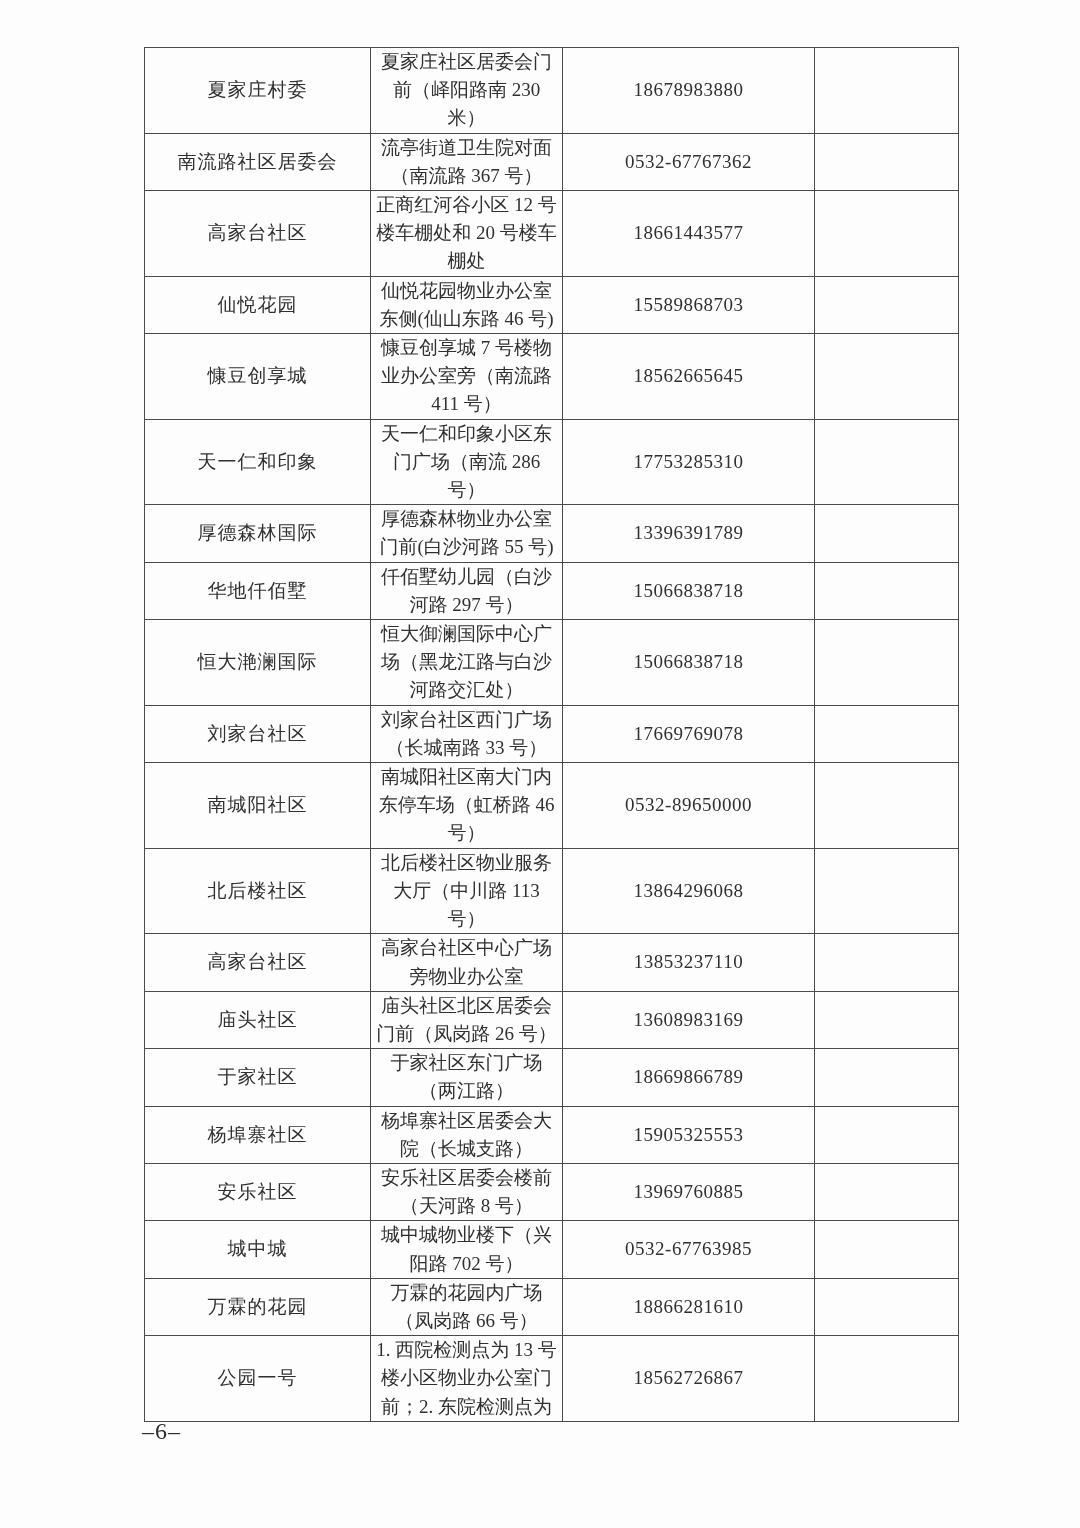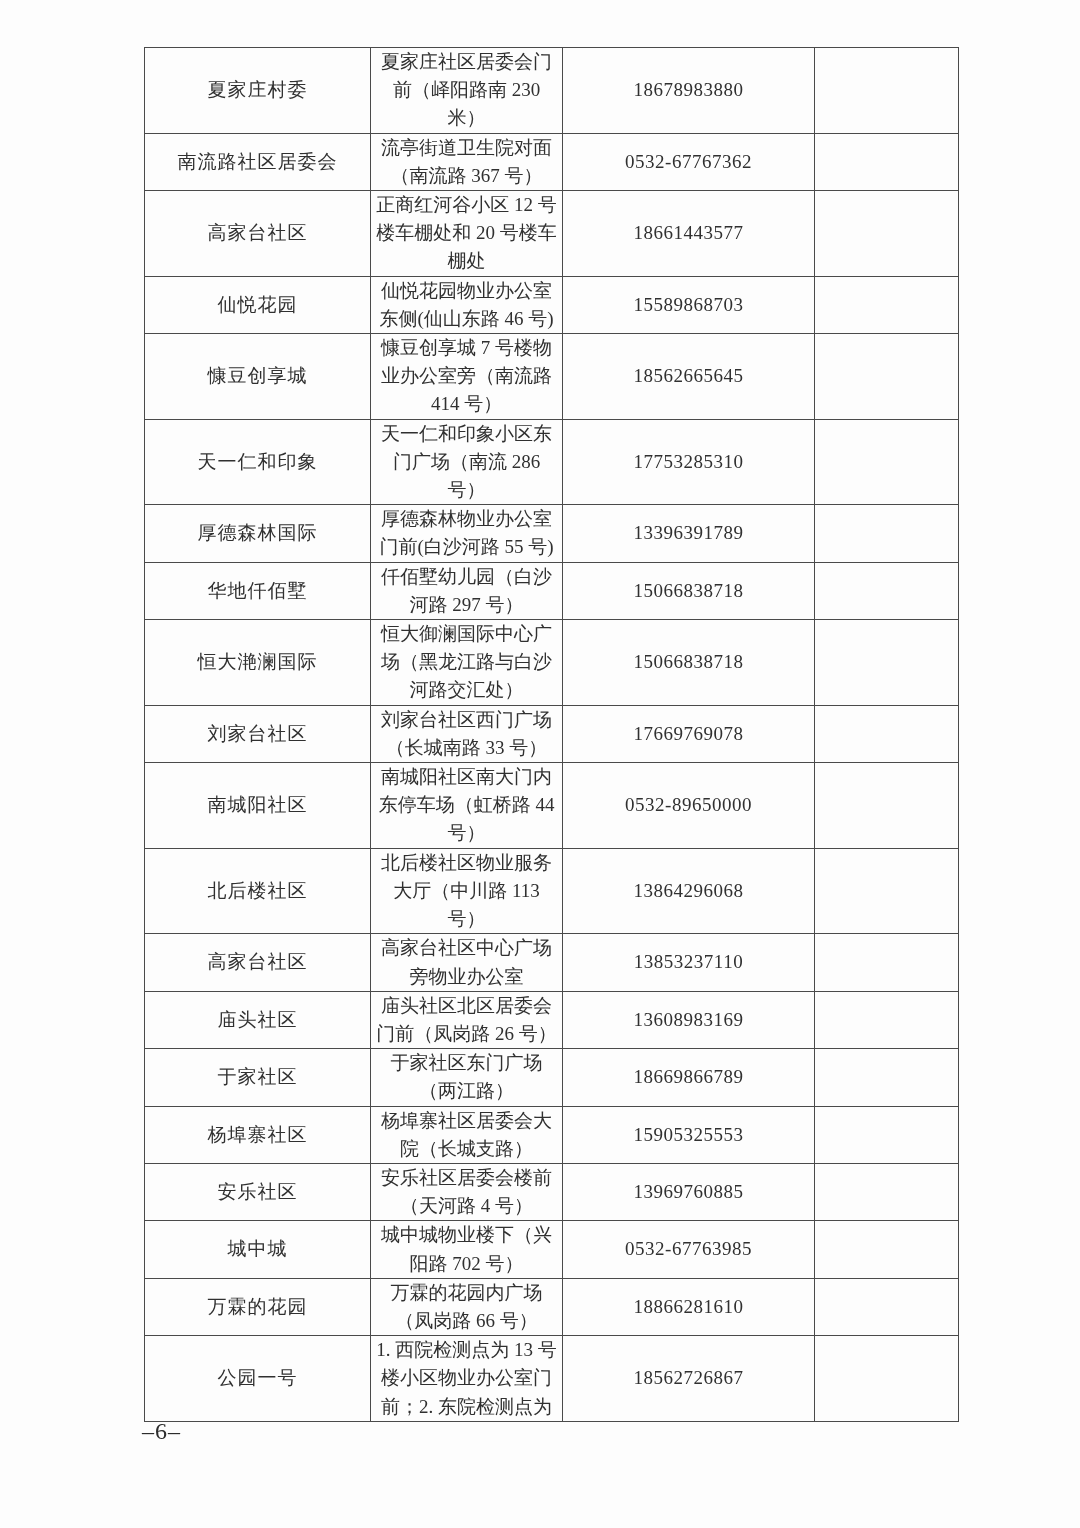--- a/index.html
+++ b/index.html
@@ -91,21 +91,21 @@
           <td class="col-name">仙悦花园</td>
           <td class="col-location">仙悦花园物业办公室
 东侧(仙山东路 46 号)</td>
           <td class="col-phone">15589868703</td>
           <td class="col-notes"></td>
         </tr>
         <tr>
           <td class="col-name">慷豆创享城</td>
           <td class="col-location">慷豆创享城 7 号楼物
 业办公室旁（南流路
-414 号）</td>
+411 号）</td>
           <td class="col-phone">18562665645</td>
           <td class="col-notes"></td>
         </tr>
         <tr>
           <td class="col-name">天一仁和印象</td>
           <td class="col-location">天一仁和印象小区东
 门广场（南流 286 号）</td>
           <td class="col-phone">17753285310</td>
           <td class="col-notes"></td>
         </tr>
@@ -134,21 +134,21 @@
         <tr>
           <td class="col-name">刘家台社区</td>
           <td class="col-location">刘家台社区西门广场
 （长城南路 33 号）</td>
           <td class="col-phone">17669769078</td>
           <td class="col-notes"></td>
         </tr>
         <tr>
           <td class="col-name">南城阳社区</td>
           <td class="col-location">南城阳社区南大门内
-东停车场（虹桥路 44
+东停车场（虹桥路 46
 号）</td>
           <td class="col-phone">0532-89650000</td>
           <td class="col-notes"></td>
         </tr>
         <tr>
           <td class="col-name">北后楼社区</td>
           <td class="col-location">北后楼社区物业服务
 大厅（中川路 113 号）</td>
           <td class="col-phone">13864296068</td>
           <td class="col-notes"></td>
@@ -177,21 +177,21 @@
         <tr>
           <td class="col-name">杨埠寨社区</td>
           <td class="col-location">杨埠寨社区居委会大
 院（长城支路）</td>
           <td class="col-phone">15905325553</td>
           <td class="col-notes"></td>
         </tr>
         <tr>
           <td class="col-name">安乐社区</td>
           <td class="col-location">安乐社区居委会楼前
-（天河路 4 号）</td>
+（天河路 8 号）</td>
           <td class="col-phone">13969760885</td>
           <td class="col-notes"></td>
         </tr>
         <tr>
           <td class="col-name">城中城</td>
           <td class="col-location">城中城物业楼下（兴
 阳路 702 号）</td>
           <td class="col-phone">0532-67763985</td>
           <td class="col-notes"></td>
         </tr>

